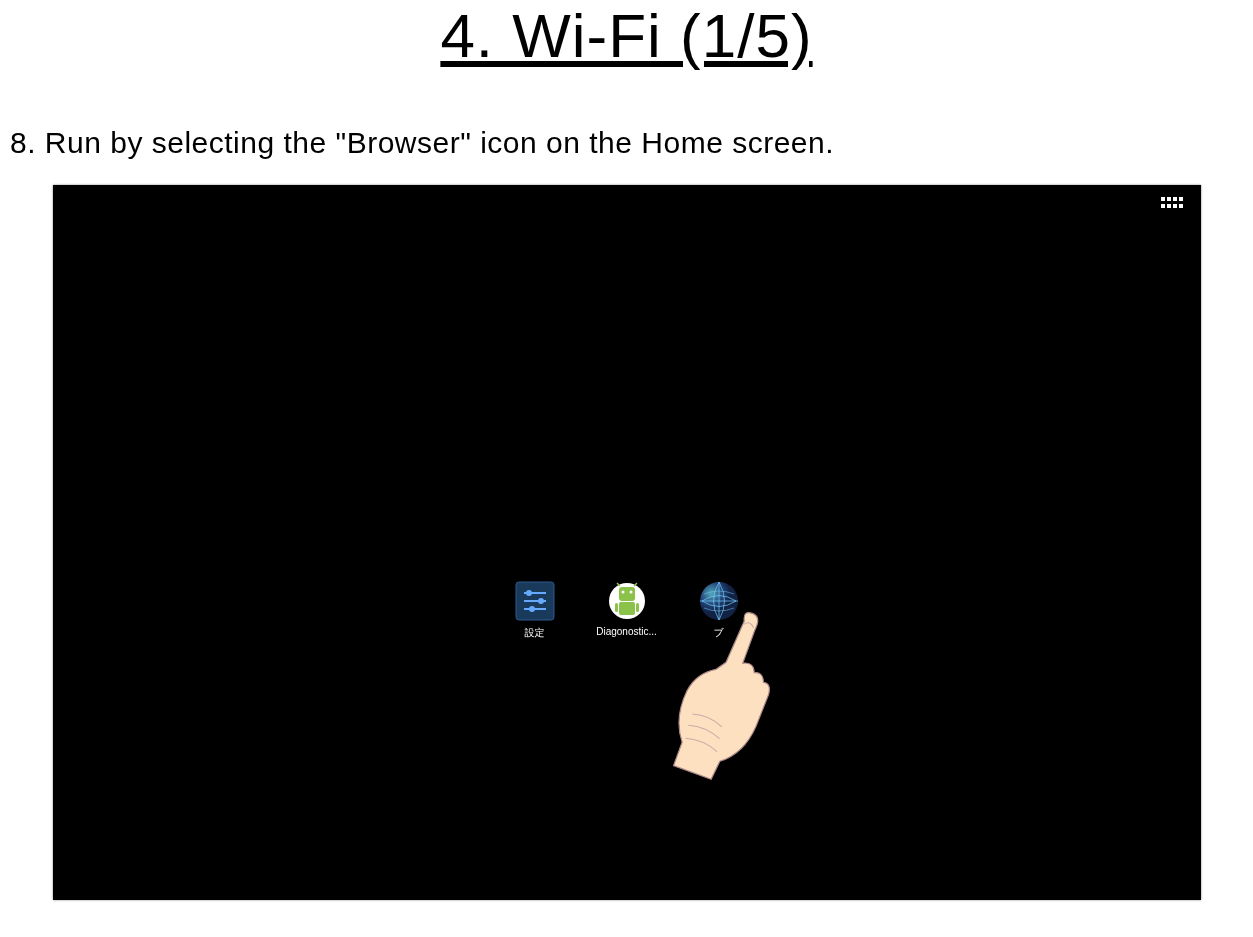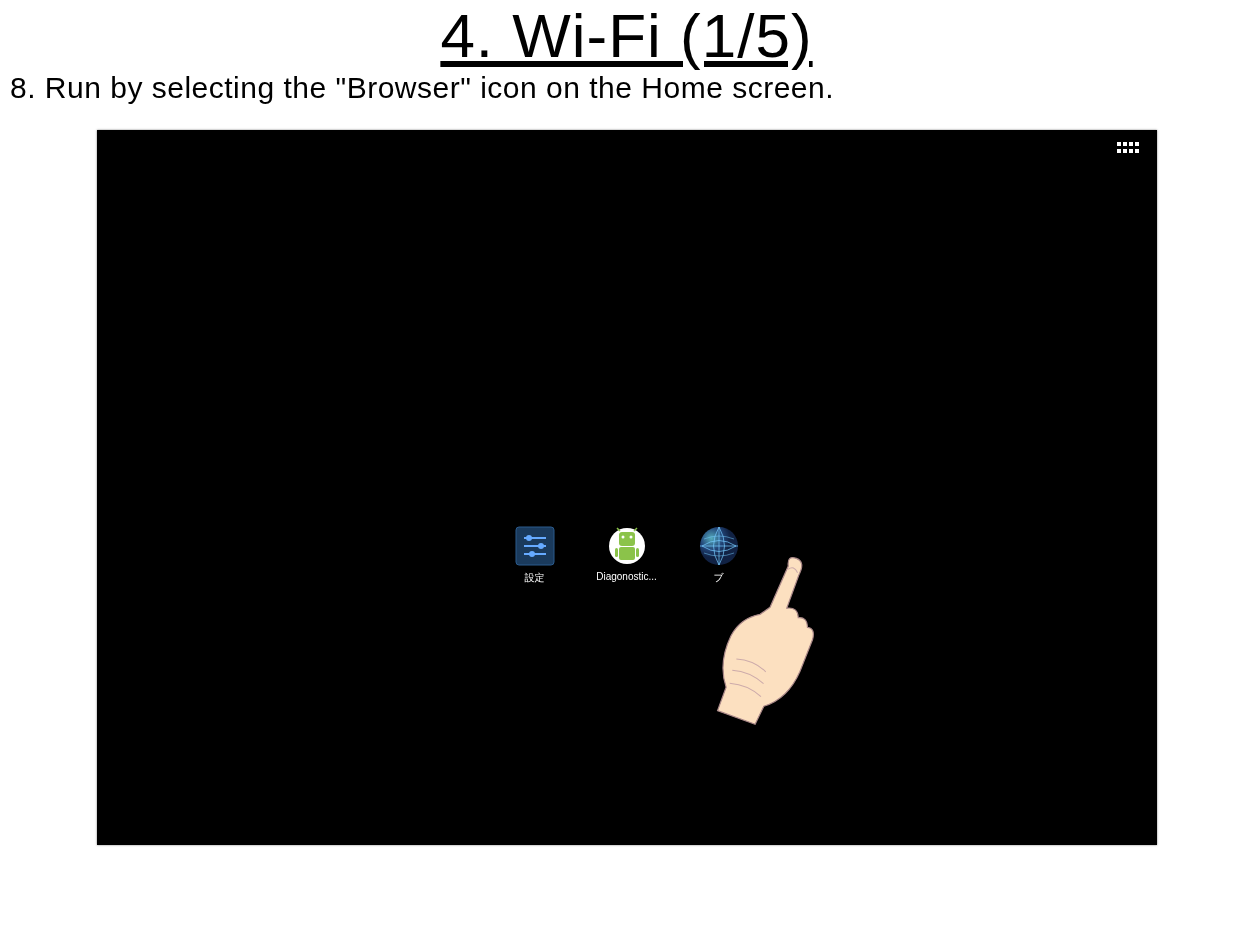--- a/index.html
+++ b/index.html
@@ -16,24 +16,25 @@
     font-size: 62px;
     font-weight: 300;
     text-decoration: underline;
     padding-top: 0px;
     letter-spacing: 1px;
   }
   .instruction {
     font-size: 30px;
     font-weight: 300;
     padding-left: 10px;
+    margin-top: 55px;
     letter-spacing: 0.5px;
   }
   .screenshot-frame {
-    width: 1060px;
+    width: 1148px;
     height: 715px;
     background: #000;
     margin: 25px auto 0 auto;
     position: relative;
     box-shadow: 0 0 2px rgba(0,0,0,0.5);
   }
   .apps-grid-icon {
     position: absolute;
     top: 12px;
     right: 18px;

